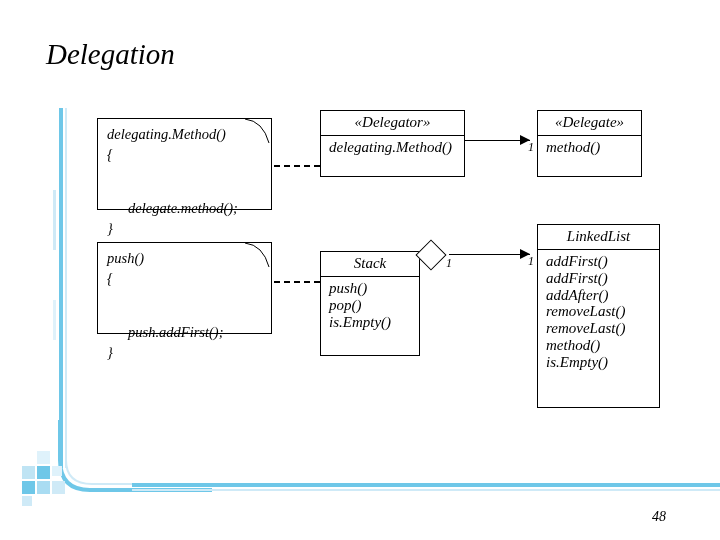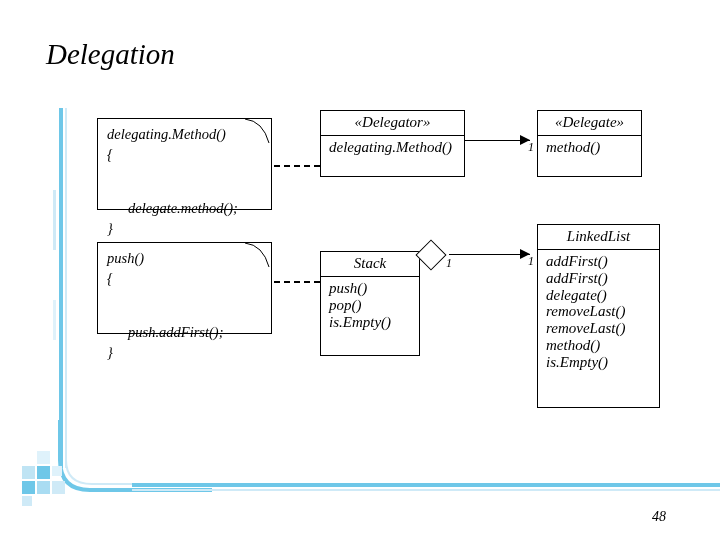--- a/index.html
+++ b/index.html
@@ -258,21 +258,21 @@
   <div class="arrowhead" style="left:508px; top:249px;"></div>
   <div class="mult" style="left:434px; top:256px;">1</div>
   <div class="mult" style="left:516px; top:254px;">1</div>
 
   <div class="box" style="left:525px; top:224px; width:123px; height:184px;">
     <div class="hdr">LinkedList</div>
     <div class="sep"></div>
     <div class="ops">
       <div>addFirst()</div>
       <div>addFirst()</div>
-      <div>delegate()</div>
+      <div>addAfter()</div>
       <div>removeLast()</div>
       <div>removeLast()</div>
       <div>method()</div>
       <div>is.Empty()</div>
     </div>
   </div>
 
   <div class="bottom-bar"></div>
   <div class="bottom-bar2"></div>
 

